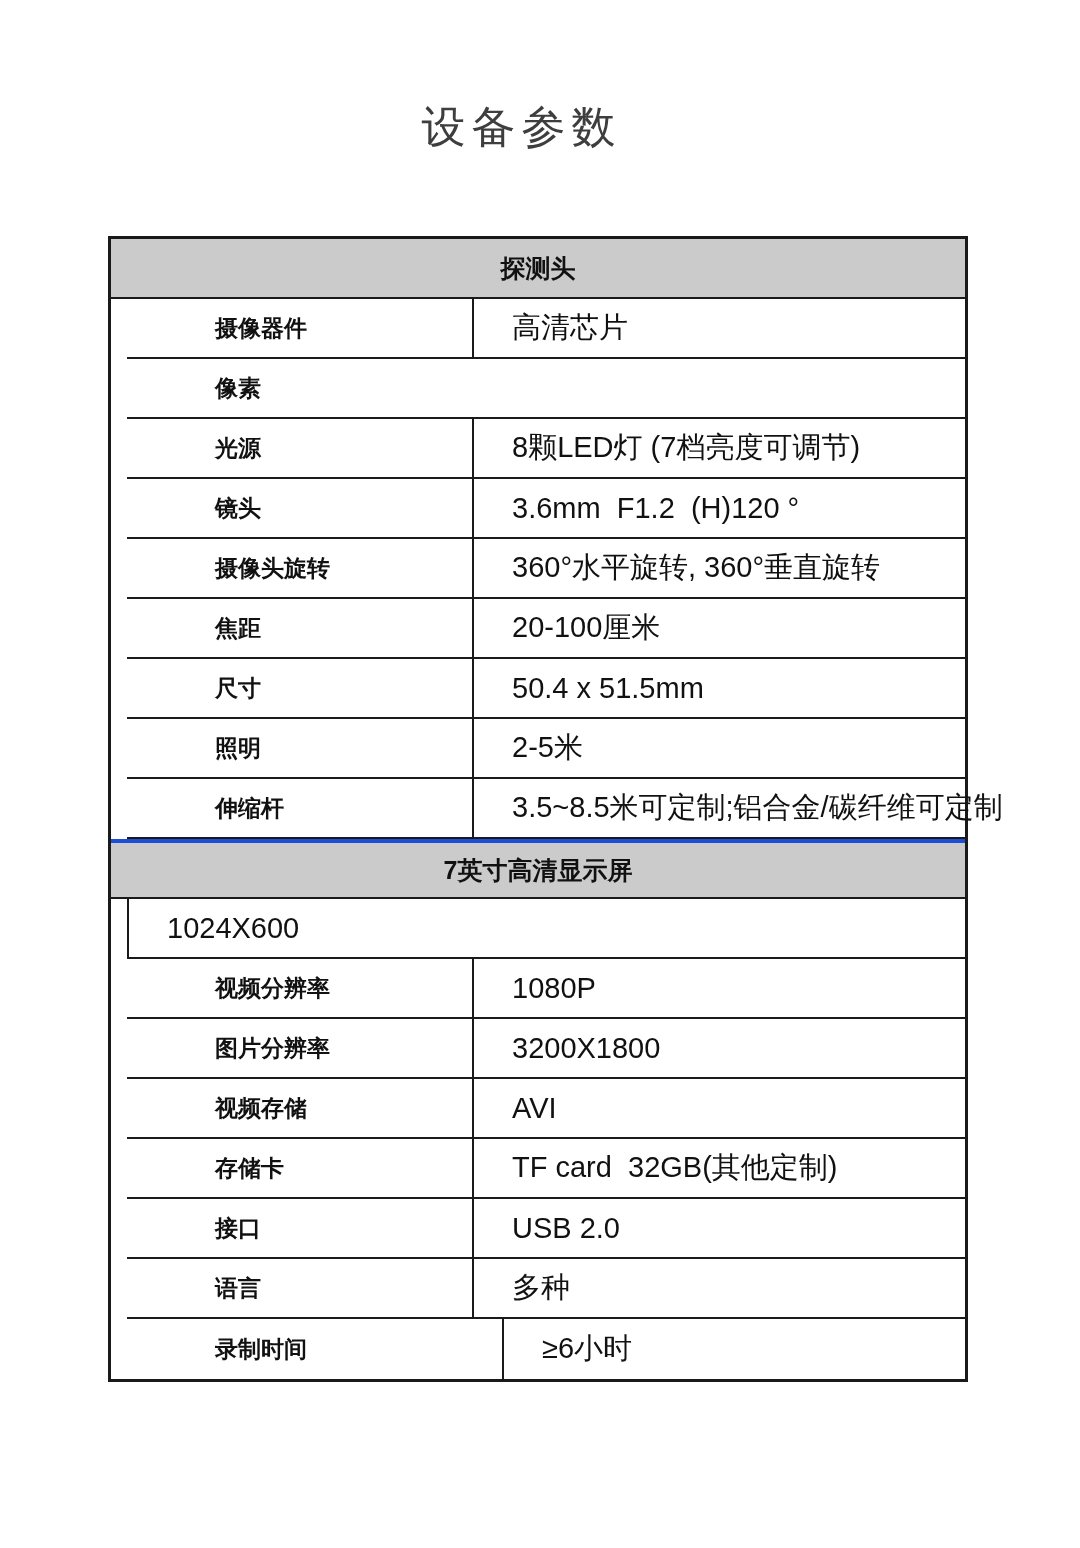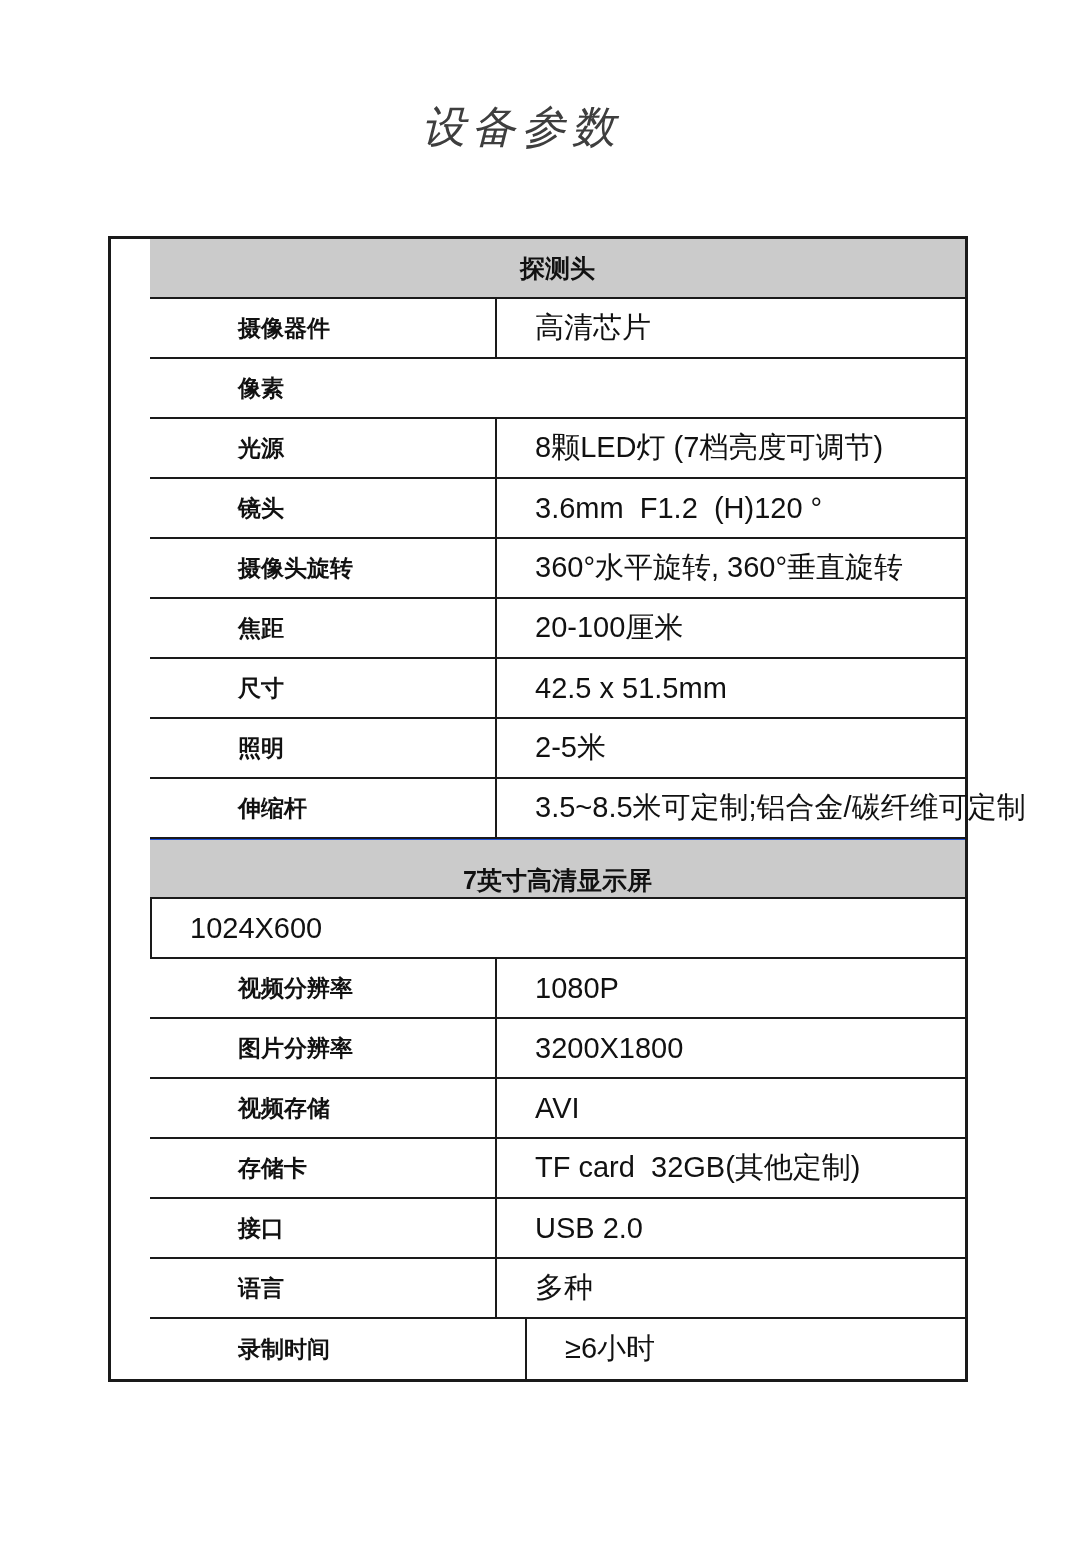--- a/index.html
+++ b/index.html
@@ -18,54 +18,52 @@
   .page-title {
     position: absolute;
     top: 98px;
     left: 0;
     width: 1043px;
     text-align: center;
     font-size: 44px;
     font-weight: 400;
     letter-spacing: 6px;
     color: #3e3e3e;
-    font-style: italic;
   }
   .spec-table {
     position: absolute;
     left: 108px;
     top: 236px;
     width: 860px;
     border: 3px solid #1a1a1a;
     box-sizing: border-box;
     background: #ffffff;
-    padding-left: 39px;
   }
   .section-header {
     height: 60px;
     box-sizing: border-box;
     background: #cbcbcb;
     border-bottom: 2px solid #1a1a1a;
     display: flex;
     align-items: center;
     justify-content: center;
     font-size: 25px;
     font-weight: 700;
     color: #111111;
   }
   .section + .section .section-header {
-    border-top: 1px solid #1d4ed8;
-    align-items: flex-end;
+    border-top: 4px solid #1d4ed8;
   }
   .spec-row {
     display: grid;
     grid-template-columns: 345px 1fr;
     height: 60px;
     box-sizing: border-box;
     border-bottom: 2px solid #1a1a1a;
+    margin-left: 16px;
   }
   .section:last-child .spec-row:last-child {
     border-bottom: none;
     gap: 30px;
   }
   .spec-label {
     display: flex;
     align-items: center;
     padding-left: 88px;
     font-size: 23px;
@@ -120,21 +118,21 @@
     <div class="spec-value">360°水平旋转, 360°垂直旋转</div>
   </div>
 
   <div class="spec-row">
     <div class="spec-label">焦距</div>
     <div class="spec-value">20-100厘米</div>
   </div>
 
   <div class="spec-row">
     <div class="spec-label">尺寸</div>
-    <div class="spec-value">42.5 x 51.5mm</div>
+    <div class="spec-value">50.4 x 51.5mm</div>
   </div>
 
   <div class="spec-row">
     <div class="spec-label">照明</div>
     <div class="spec-value">2-5米</div>
   </div>
 
   <div class="spec-row">
     <div class="spec-label">伸缩杆</div>
     <div class="spec-value">3.5~8.5米可定制;铝合金/碳纤维可定制</div>

